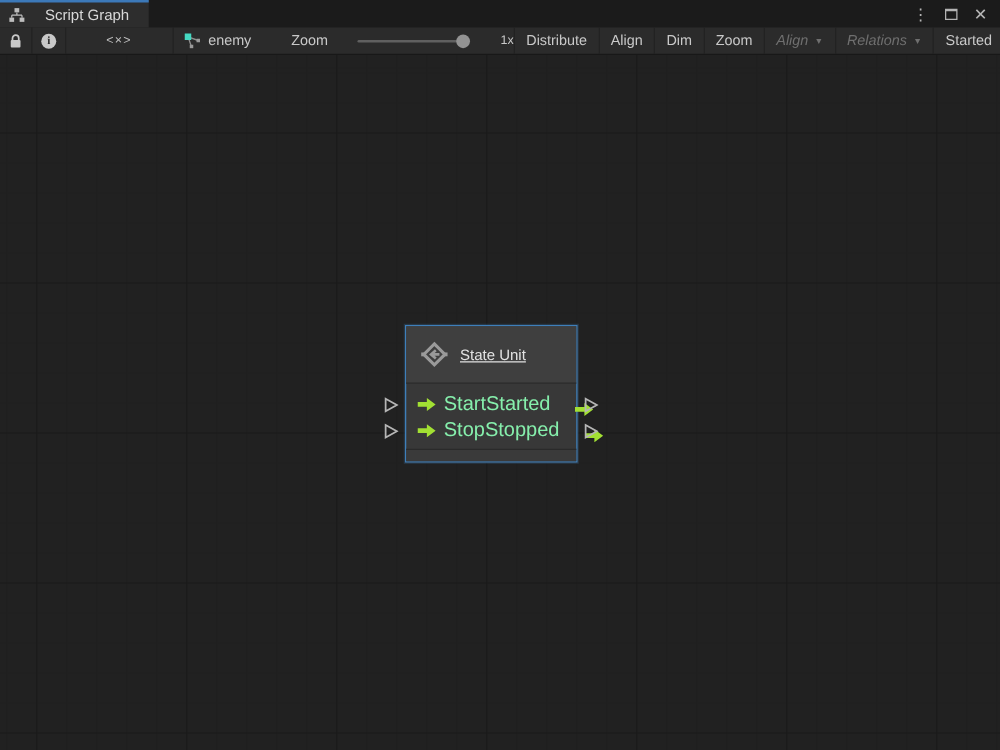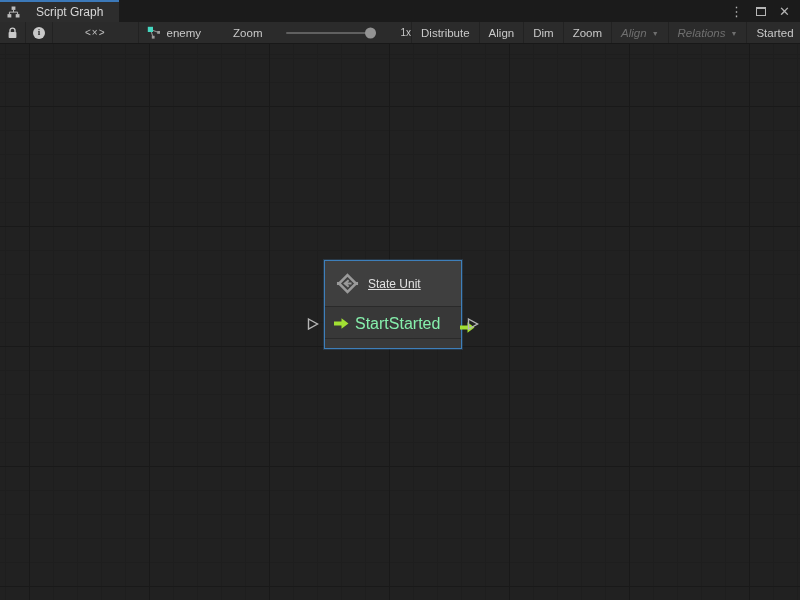--- a/index.html
+++ b/index.html
@@ -243,17 +243,45 @@
             </svg>
           </span>
         </span>
         <span class="outer-port right">
           <svg width="12" height="13" viewBox="0 0 12 13">
             <path d="M1.5 1.5 L10.5 6.5 L1.5 11.5 Z" fill="none" stroke="#b5b5b5" stroke-width="1.4"></path>
           </svg>
         </span>
       </div>
 
+      <div class="port-row">
+        <span class="outer-port left">
+          <svg width="12" height="13" viewBox="0 0 12 13">
+            <path d="M1.5 1.5 L10.5 6.5 L1.5 11.5 Z" fill="none" stroke="#b5b5b5" stroke-width="1.4"></path>
+          </svg>
+        </span>
+        <span class="port-in">
+          <span class="flow-arrow">
+            <svg width="15" height="11" viewBox="0 0 15 11">
+              <path d="M0 3.6 H7.5 V0.3 L14.5 5.5 L7.5 10.7 V7.4 H0 Z" fill="#a2e033"></path>
+            </svg>
+          </span>
+          <span>Stop</span>
+        </span>
+        <span class="port-out">
+          <span>Stopped</span>
+          <span class="flow-arrow">
+            <svg width="15" height="11" viewBox="0 0 15 11">
+              <path d="M0 3.6 H7.5 V0.3 L14.5 5.5 L7.5 10.7 V7.4 H0 Z" fill="#a2e033"></path>
+            </svg>
+          </span>
+        </span>
+        <span class="outer-port right">
+          <svg width="12" height="13" viewBox="0 0 12 13">
+            <path d="M1.5 1.5 L10.5 6.5 L1.5 11.5 Z" fill="none" stroke="#b5b5b5" stroke-width="1.4"></path>
+          </svg>
+        </span>
+      </div>
 
     </div>
     <div class="node-footer"></div>
   </div>
 </div>
 
 </body></html>

